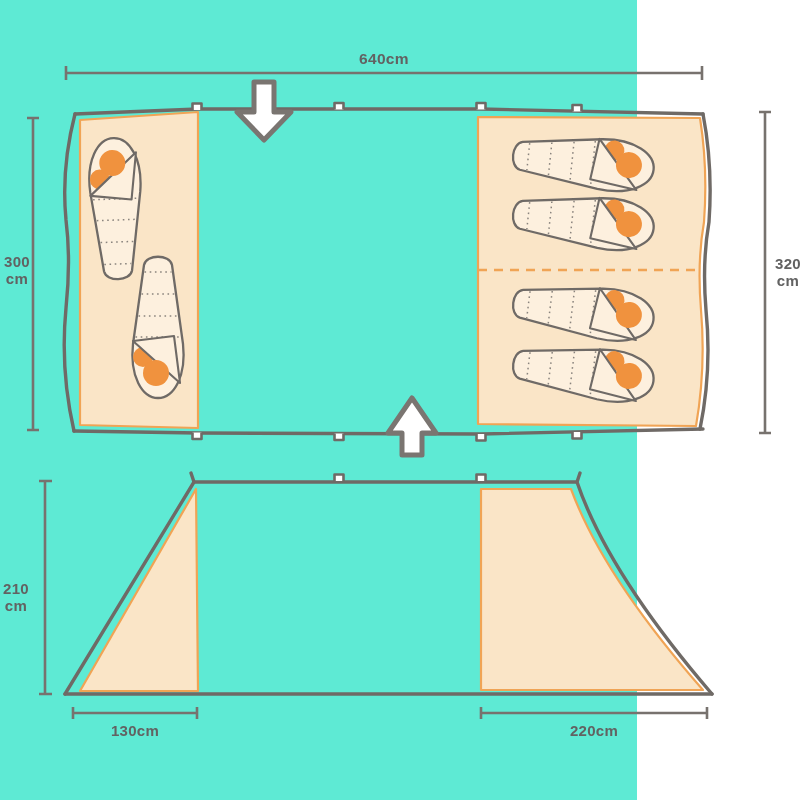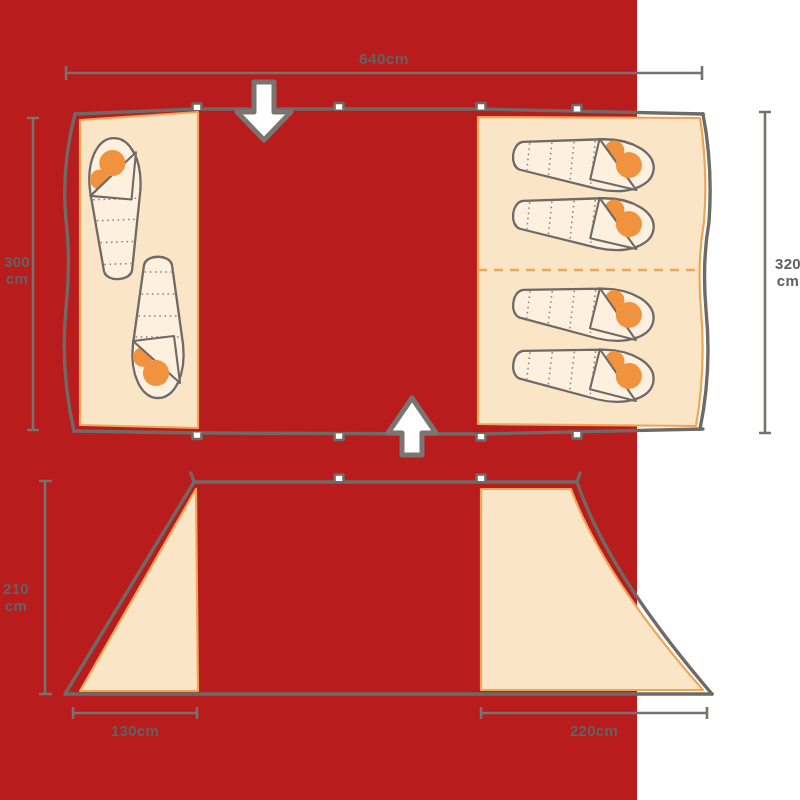--- a/index.html
+++ b/index.html
@@ -1,16 +1,16 @@
 <!DOCTYPE html>
 <html><head>
 <meta charset="utf-8">
 <style>
   html,body{margin:0;padding:0;background:#ffffff;}
-  .stage{width:637px;height:800px;background:#b91c1c;position:relative;font-family:"Liberation Sans",sans-serif;text-align:right;}
+  .stage{width:637px;height:800px;background:#5eead4;position:relative;font-family:"Liberation Sans",sans-serif;text-align:right;}
   svg{display:block;}
 
   .wall{fill:none;stroke:#6f6a66;stroke-width:3.4;stroke-linecap:round;stroke-linejoin:round;}
   .notch{fill:#ffffff;stroke:#6f6a66;stroke-width:2.6;stroke-linejoin:round;}
   .room{fill:#fae5c7;stroke:#f0a455;stroke-width:2.2;stroke-linejoin:round;}
   .dash-line{fill:none;stroke:#f0a455;stroke-width:2.4;stroke-dasharray:9 7;}
   .bag-outline{fill:#fdf0de;stroke:#6f6a66;stroke-width:2.3;stroke-linejoin:round;}
   .flap{fill:#fdf0de;stroke:#6f6a66;stroke-width:2.1;stroke-linejoin:round;}
   .quilt{fill:none;stroke:#8a847e;stroke-width:1.5;stroke-dasharray:1.6 3.6;}
   .person{fill:#f0923e;}

